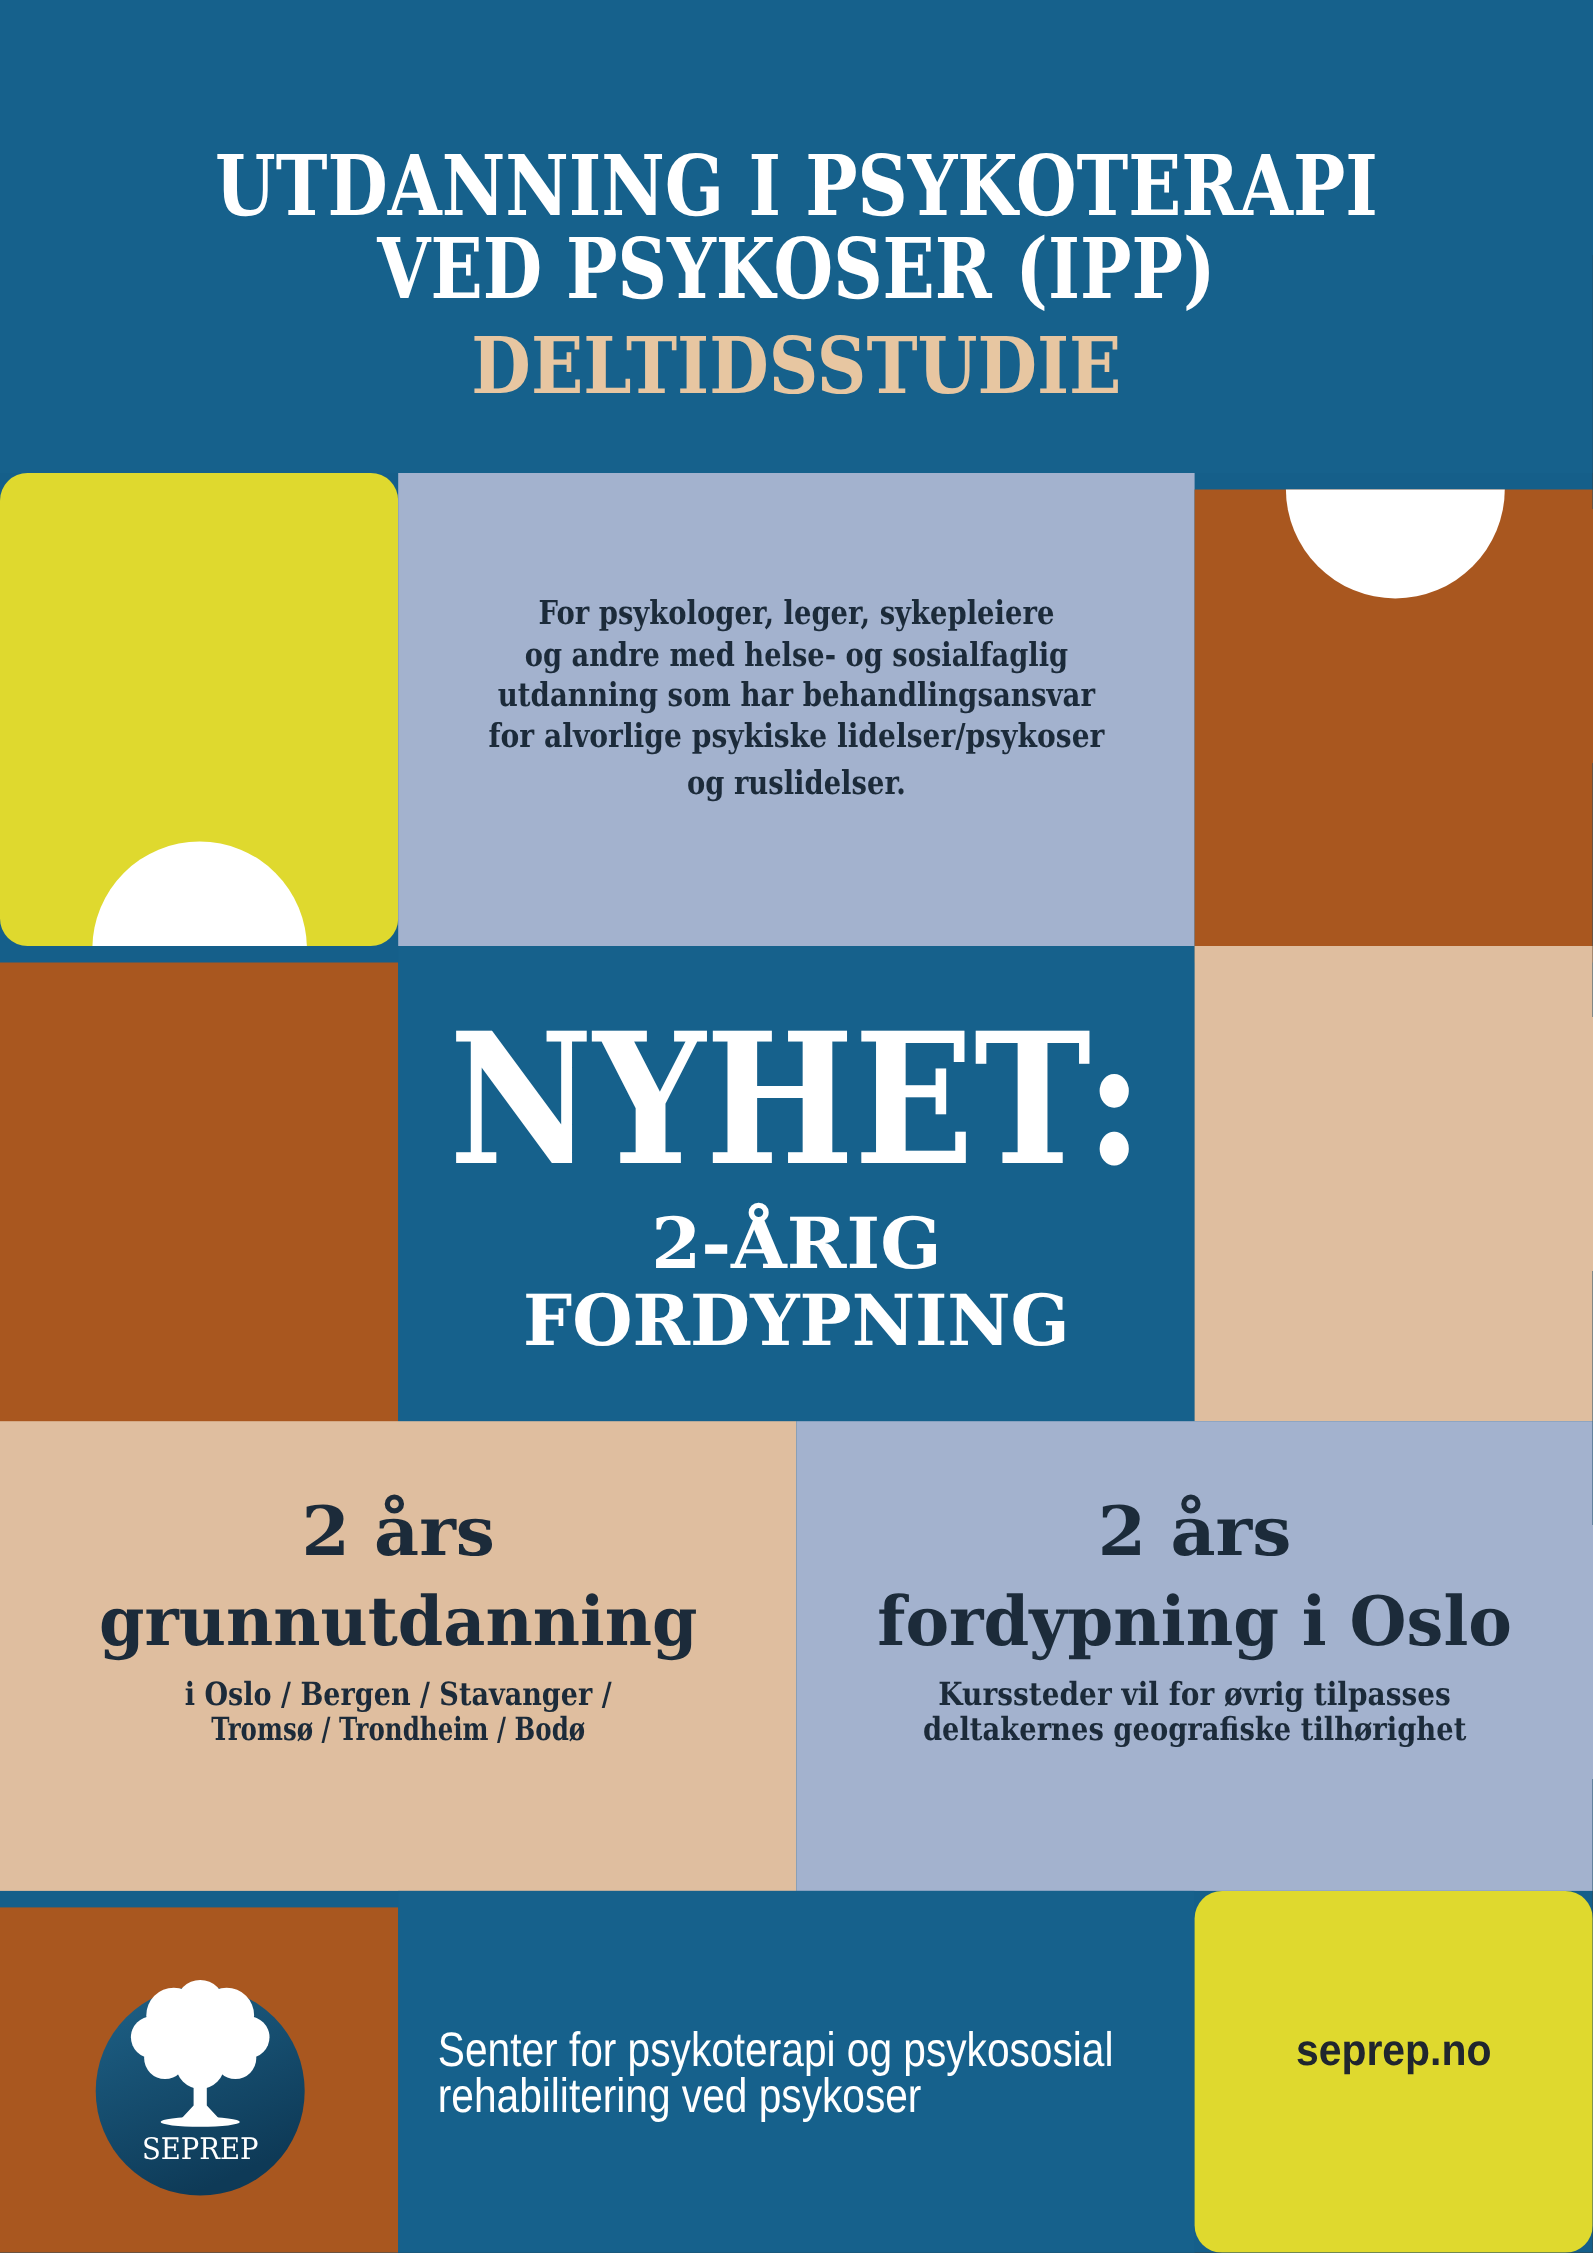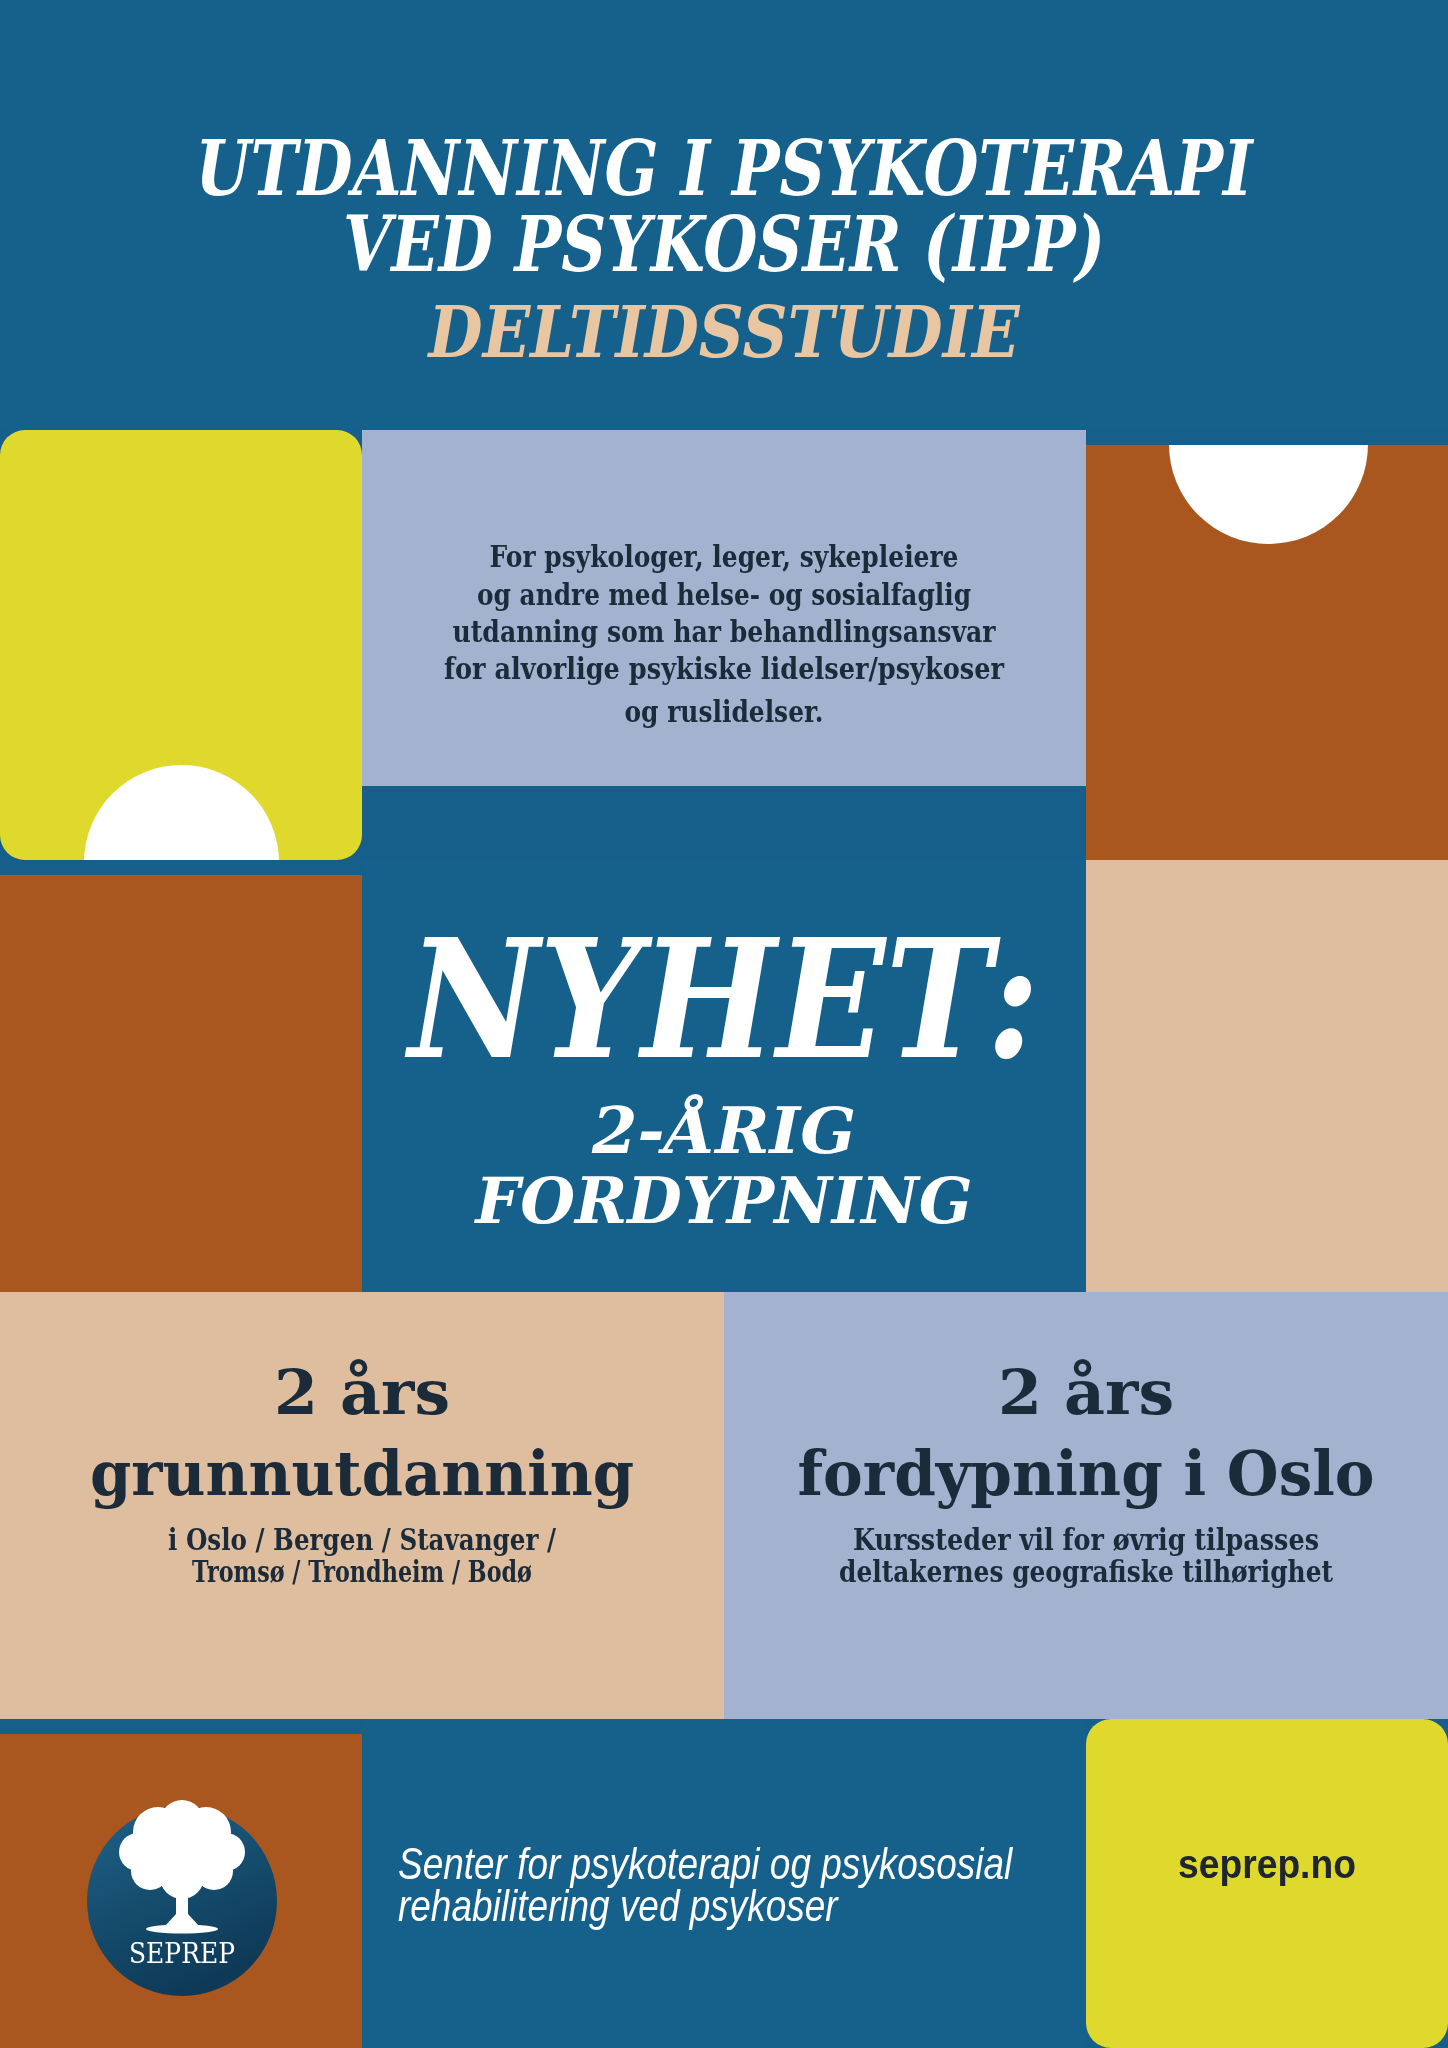--- a/index.html
+++ b/index.html
@@ -1,21 +1,21 @@
 <!DOCTYPE html>
 <html><head>
 <meta charset="utf-8">
 <style>
   html,body{margin:0;padding:0;background:#3a3a3a;}
   .poster{
     position:relative;width:1448px;height:2048px;overflow:hidden;
     font-family:"DejaVu Serif", serif;background:#155F8A;
   }
   .block{position:absolute;overflow:hidden;}
-  .bg-teal{background:#16618C;font-style:italic;}
+  .bg-teal{background:#16618C;}
   .bg-yellow{background:#DFD92E;border-radius:25px;}
   .bg-peri{background:#A3B2CE;}
   .bg-rust{background:#A9571F;margin-top:15px;}
   .bg-beige{background:#DFBE9F;}
   .half-circle{position:absolute;background:#FFFFFF;border-radius:50%;}
   
   text.slab{font-family:"DejaVu Serif", serif;font-weight:bold;}
   text.slab-reg{font-family:"DejaVu Serif", serif;font-weight:normal;}
   .tagline{
     position:absolute;left:36px;top:124px;color:#FFFFFF;
@@ -38,21 +38,21 @@
       <text class="slab" x="724" y="195" font-size="76" fill="#FFFFFF" text-anchor="middle" textLength="1057" lengthAdjust="spacingAndGlyphs">UTDANNING I PSYKOTERAPI</text>
       <text class="slab" x="724" y="271" font-size="76" fill="#FFFFFF" text-anchor="middle" textLength="762" lengthAdjust="spacingAndGlyphs">VED PSYKOSER (IPP)</text>
       <text class="slab" x="724" y="357" font-size="71" fill="#E7C6A1" text-anchor="middle" textLength="591" lengthAdjust="spacingAndGlyphs">DELTIDSSTUDIE</text>
     </svg>
   </div>
 
   <div class="block bg-yellow" style="left:0;top:430px;width:362px;height:430px;">
     <div class="half-circle" style="left:84px;top:335px;width:195px;height:195px;"></div>
   </div>
 
-  <div class="block bg-peri" style="left:362px;top:430px;width:724px;height:356px;text-decoration:underline;">
+  <div class="block bg-peri" style="left:362px;top:430px;width:724px;height:430px;text-decoration:underline;">
     <svg width="724" height="430" viewBox="0 0 724 430">
       <text class="slab" x="362" y="137" font-size="30" fill="#1C2B3A" text-anchor="middle" textLength="469" lengthAdjust="spacingAndGlyphs">For psykologer, leger, sykepleiere</text>
       <text class="slab" x="362" y="175" font-size="30" fill="#1C2B3A" text-anchor="middle" textLength="494" lengthAdjust="spacingAndGlyphs">og andre med helse- og sosialfaglig</text>
       <text class="slab" x="362" y="212" font-size="30" fill="#1C2B3A" text-anchor="middle" textLength="543" lengthAdjust="spacingAndGlyphs">utdanning som har behandlingsansvar</text>
       <text class="slab" x="362" y="249" font-size="30" fill="#1C2B3A" text-anchor="middle" textLength="560" lengthAdjust="spacingAndGlyphs">for alvorlige psykiske lidelser/psykoser</text>
       <text class="slab" x="362" y="292" font-size="30" fill="#1C2B3A" text-anchor="middle" textLength="199" lengthAdjust="spacingAndGlyphs">og ruslidelser.</text>
     </svg>
   </div>
 
   <div class="block bg-rust" style="left:1086px;top:430px;width:362px;height:430px;">

